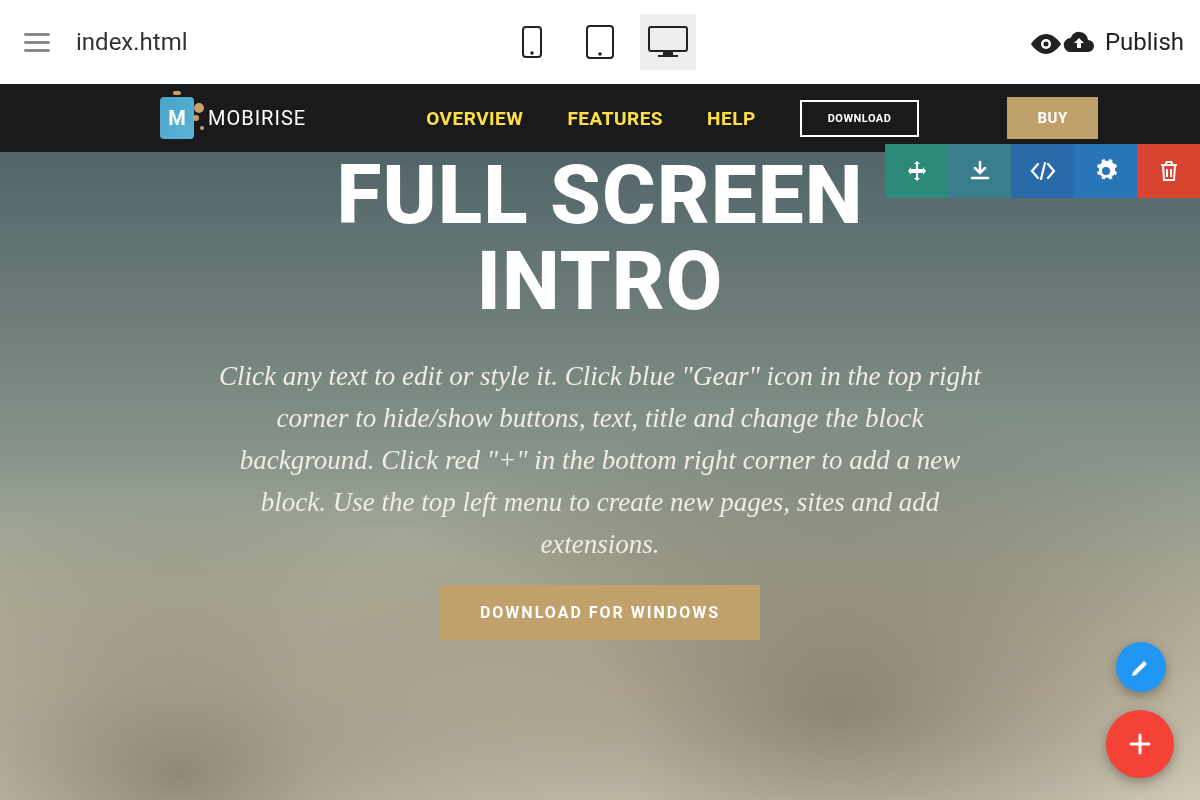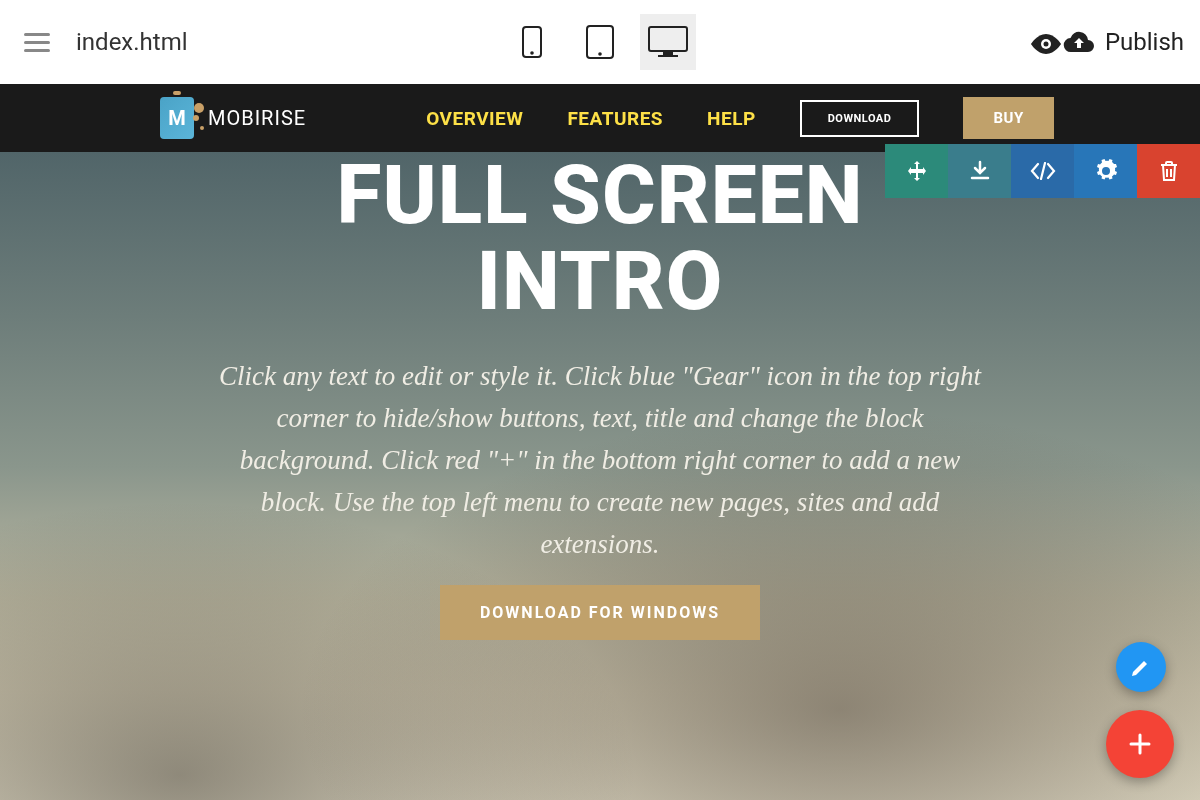--- a/index.html
+++ b/index.html
@@ -20,21 +20,21 @@
 
 .site-nav { height: 68px; background: #1a1a1a; display: flex; align-items: center; padding: 0 16px 0 160px; gap: 40px; position: relative; }
 .brand { display: flex; align-items: center; gap: 14px; }
 .brand-icon { width: 34px; height: 42px; background: linear-gradient(135deg,#4aa3c7,#5bb5d9); border-radius: 4px; position: relative; display:flex; align-items:center; justify-content:center; color:#fff; font-weight:bold; font-size:20px; }
 .brand-icon::before { content:""; position:absolute; top:-6px; left:50%; transform:translateX(-50%); width:8px; height:4px; background:#c9a067; border-radius:2px; }
 .brand-icon::after { content:""; position:absolute; right:-10px; top:6px; width:10px; height:10px; background:#c9a067; border-radius:50%; box-shadow: -3px 10px 0 -2px #c9a067, 3px 20px 0 -3px #c9a067; }
 .brand-text { color: #fff; font-weight: 400; font-size: 20px; letter-spacing: 1px; }
 .nav-links { display: flex; align-items: center; gap: 44px; margin-left: 80px; }
 .nav-link { color: #fde047; font-weight: 700; font-size: 19px; letter-spacing: 0.5px; cursor: pointer; }
 .nav-btn-outline { border: 2px solid #fff; padding: 10px 26px; color: #fff; font-weight: 700; font-size: 11px; cursor: pointer; letter-spacing: 0.5px; }
-.nav-btn-fill { background: #c0a16b; padding: 12px 30px; color: #fff; font-weight: 700; font-size: 15px; cursor: pointer; letter-spacing: 0.5px; }
+.nav-btn-fill { background: #c0a16b; padding: 12px 30px; color: #fff; font-weight: 700; font-size: 15px; cursor: pointer; letter-spacing: 0.5px; margin-left: 44px; }
 
 
 .hero { height: calc(800px - 76px - 68px); position: relative; background: linear-gradient(180deg, #516569 0%, #6d7d7a 25%, #8a968c 48%, #b9b6a0 68%, #d4cdb5 82%, #e8e2cc 100%); overflow: hidden; display: flex; flex-direction: column; align-items: center; }
 .hero::before { content:""; position:absolute; inset:0; background: radial-gradient(ellipse 900px 500px at 70% 85%, rgba(80,70,60,0.55), transparent 60%), radial-gradient(ellipse 700px 420px at 15% 95%, rgba(60,55,48,0.5), transparent 65%); pointer-events:none; }
 .hero-title { font-size: 82px; font-weight: 800; color: #fff; text-align: center; line-height: 1.05; letter-spacing: 1px; position: relative; z-index: 1; }
 .hero-desc { font-family: Georgia, "Times New Roman", serif; font-style: italic; color: #f0ede4; font-size: 27px; line-height: 1.55; text-align: center; max-width: 780px; margin-top: 32px; position: relative; z-index: 1; }
 .hero-btns { margin-top: 20px; display: flex; flex-direction: column; gap: 18px; align-items: center; position: relative; z-index: 1; }
 .hero-btn-fill { background: #c0a16b; color: #fff; font-weight: 700; font-size: 16px; letter-spacing: 2px; padding: 18px 40px; cursor: pointer; }
 .hero-btn-outline { border: 2px solid #fff; color: #fff; font-weight: 700; font-size: 16px; letter-spacing: 2px; padding: 16px 40px; cursor: pointer; }
 

